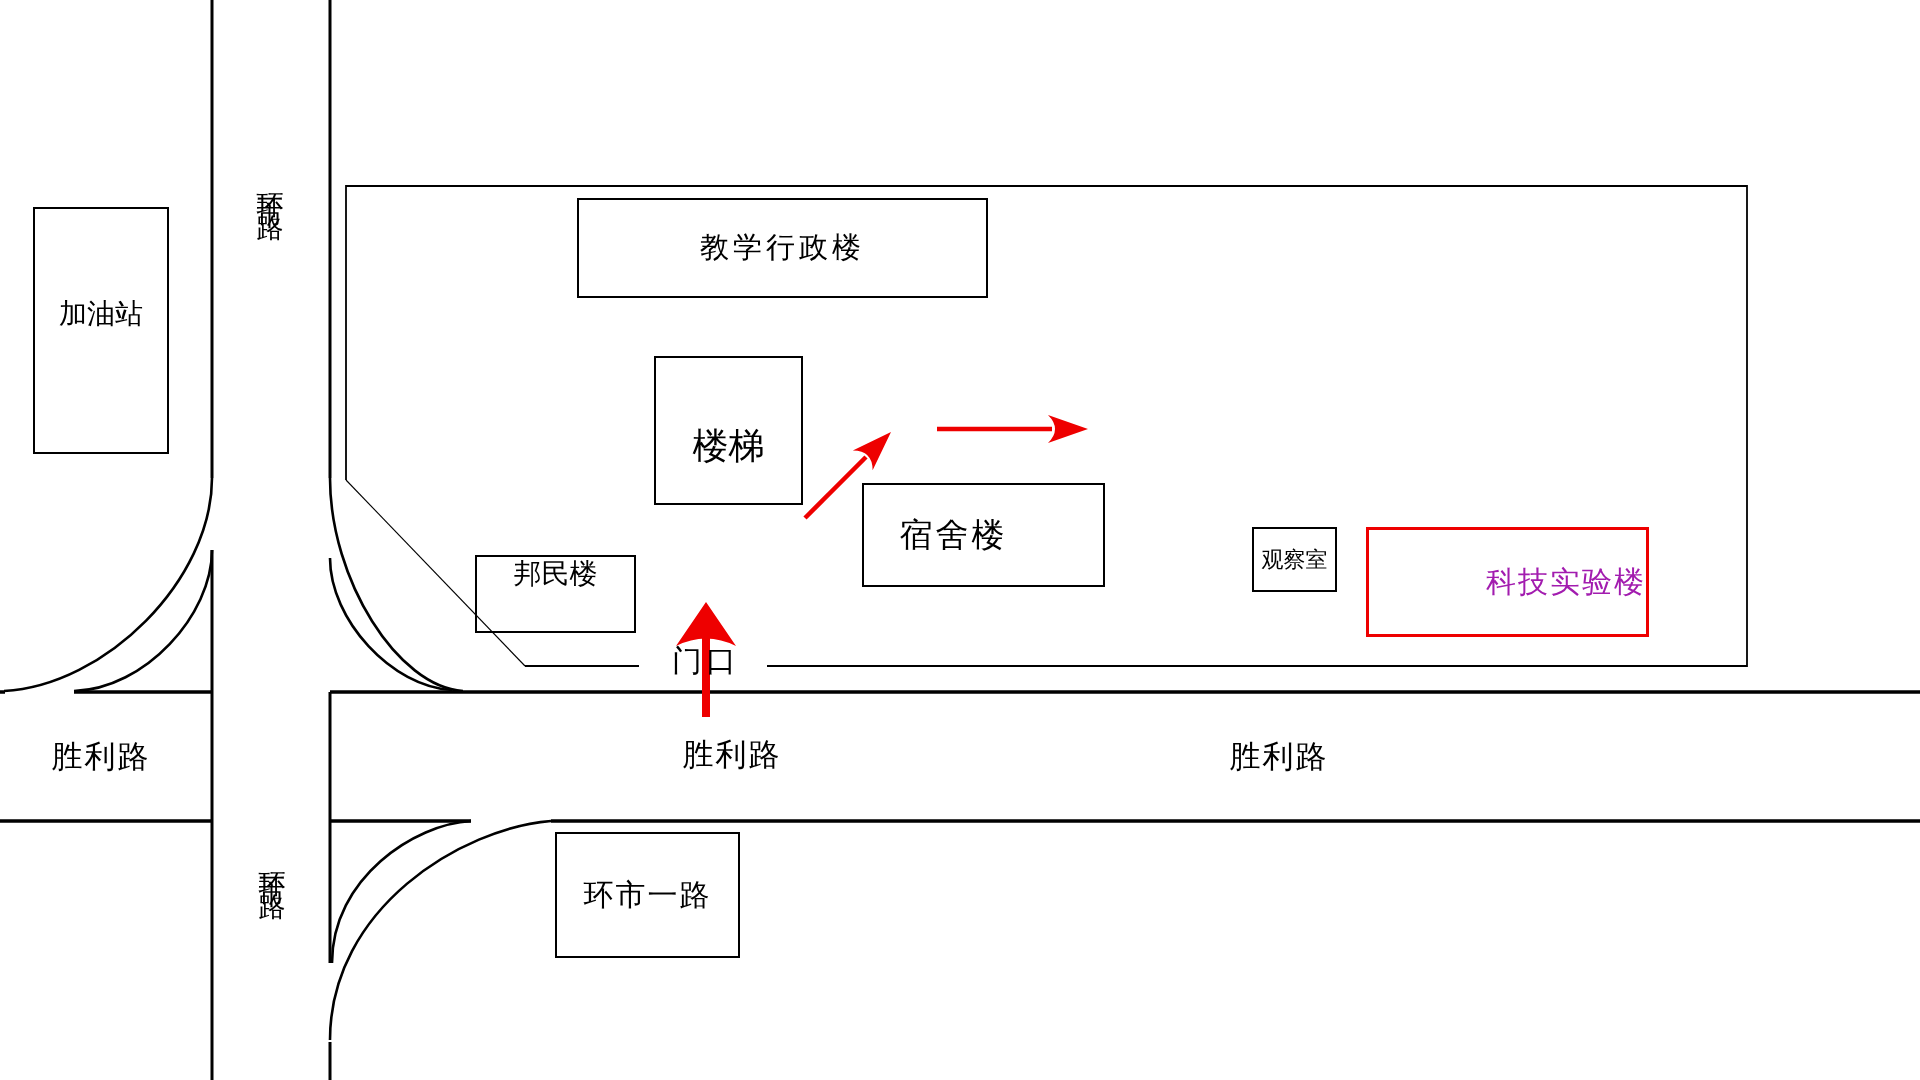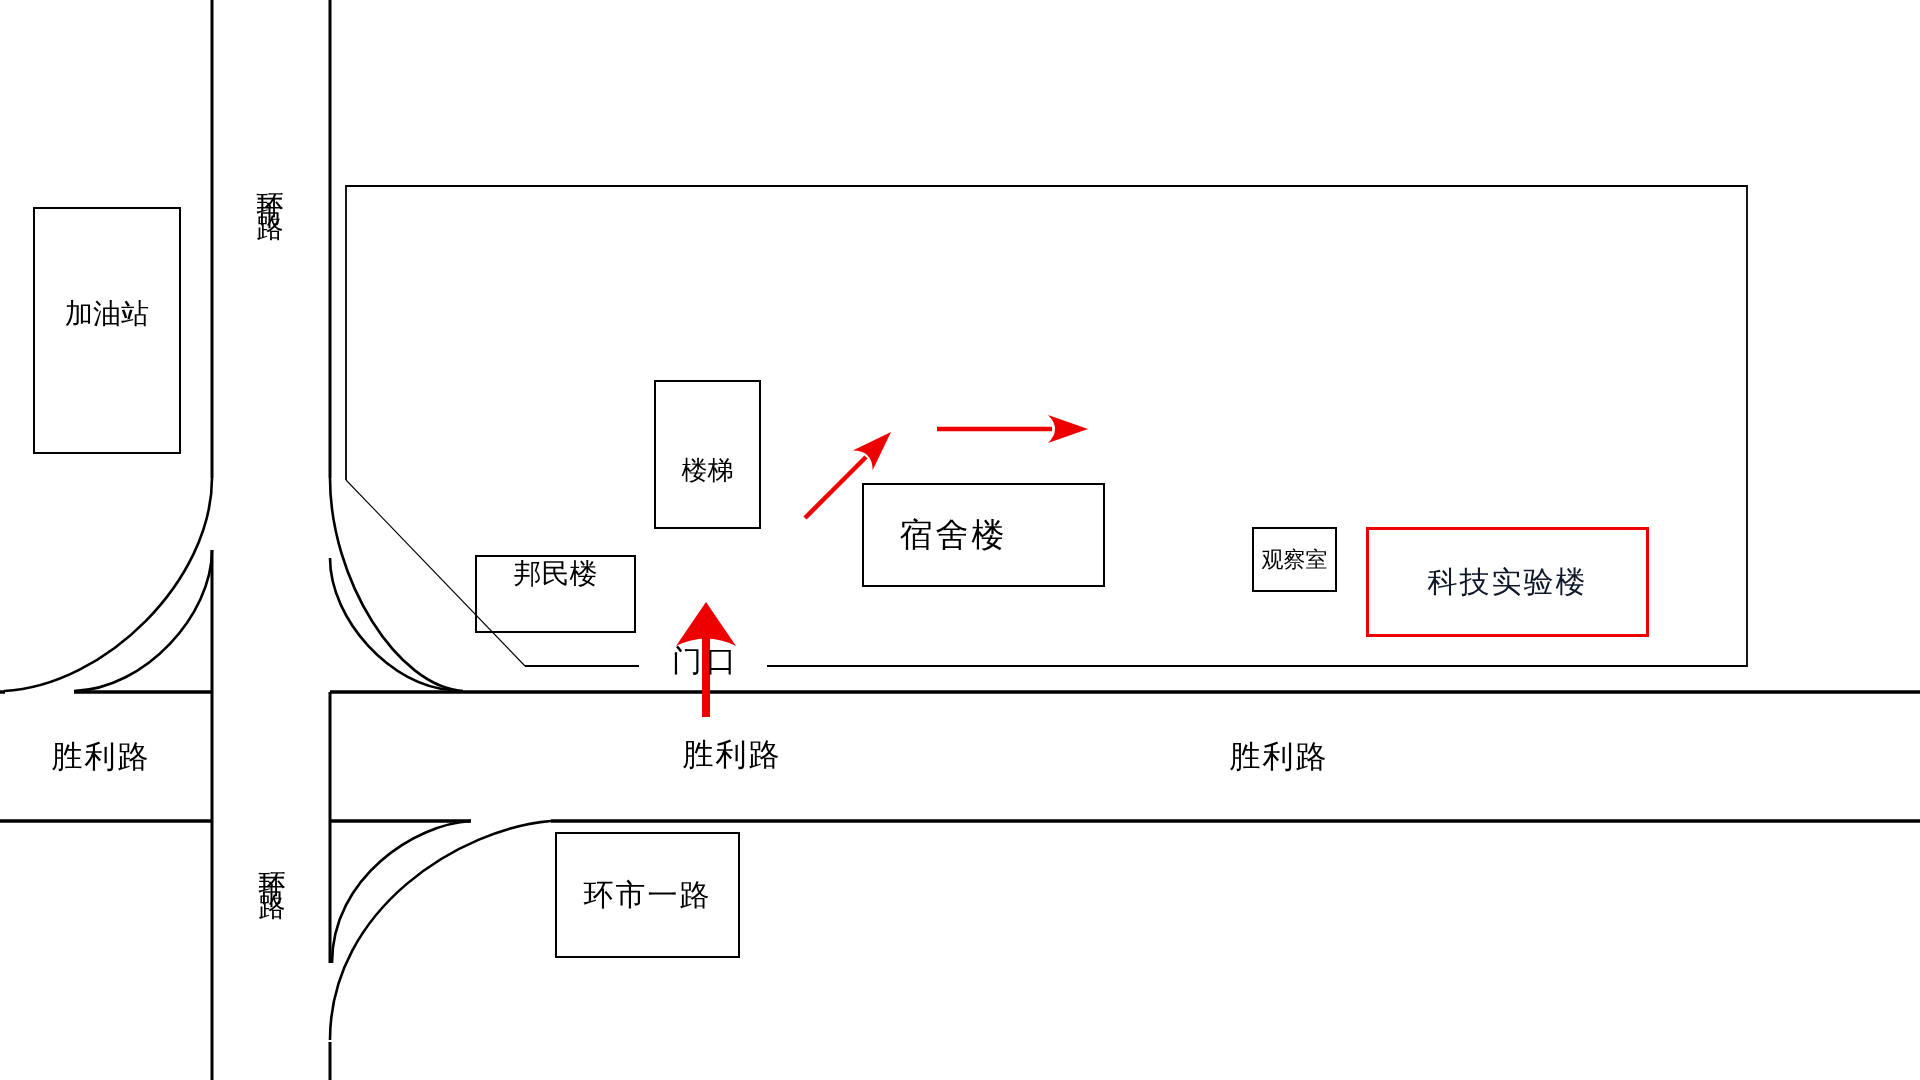--- a/index.html
+++ b/index.html
@@ -12,28 +12,28 @@
     position:absolute;box-sizing:border-box;border:2px solid #000;
     display:flex;align-items:center;justify-content:center;
     background:transparent;white-space:nowrap;
   }
   .label{position:absolute;transform:translate(-50%,-50%);white-space:nowrap;text-align:right;}
   .vlabel{
     position:absolute;writing-mode:vertical-rl;text-orientation:upright;
     letter-spacing:7px;transform:translateX(-50%);white-space:nowrap;
   }
   
-  #b-gas      {left:33px;  top:207px; width:148px; height:247px; font-size:28px; padding-bottom:34px;}
+  #b-gas      {left:33px;  top:207px; width:136px; height:247px; font-size:28px; padding-bottom:34px;}
   #b-teach    {left:577px; top:198px; width:411px; height:100px; font-size:29px; letter-spacing:4px;}
-  #b-stairs   {left:654px; top:380px; width:107px; height:149px; font-size:26px; padding-top:32px;}
+  #b-stairs   {left:654px; top:356px; width:149px; height:149px; font-size:36px; padding-top:32px;}
   #b-bangmin  {left:475px; top:555px; width:161px; height:78px;  font-size:28px; padding-bottom:40px;}
   #b-dorm     {left:862px; top:483px; width:243px; height:104px; font-size:33px; padding-right:60px; letter-spacing:3px;}
   #b-obs      {left:1252px;top:527px; width:85px;  height:65px;  font-size:22px;text-align:right;}
   #b-scitech  {left:1366px;top:527px; width:283px; height:110px; font-size:30px;
-               border:3px solid #ee0000;color:#0f172a; letter-spacing:2px;}
+               border:3px solid #ee0000;color:#a21caf; letter-spacing:2px;justify-content:flex-end;}
   #b-police   {left:555px; top:832px; width:185px; height:126px; font-size:30px; letter-spacing:2px;}
   
   #lbl-gate      {left:706px; top:661px; font-size:30px; letter-spacing:4px;}
   #lbl-shengli-1 {left:101px; top:757px; font-size:31px; letter-spacing:2px;}
   #lbl-shengli-2 {left:732px; top:755px; font-size:31px; letter-spacing:2px;}
   #lbl-shengli-3 {left:1279px;top:757px; font-size:31px; letter-spacing:2px;}
   #lbl-huanshi-top    {left:270px;top:172px;font-size:27px;}
   #lbl-huanshi-bottom {left:272px;top:851px;font-size:27px;}
 </style>
 </head>
@@ -65,20 +65,23 @@
       <line x1="805" y1="518" x2="866" y2="457" stroke="#ee0000" stroke-width="4.5"></line>
       <path d="M0,0 L-40,14 Q-26,0 -40,-14 Z" transform="translate(891,432) rotate(-45)" fill="#ee0000" stroke="none"></path>
       <line x1="937" y1="429" x2="1052" y2="429" stroke="#ee0000" stroke-width="4.5"></line>
       <path d="M0,0 L-40,14 Q-26,0 -40,-14 Z" transform="translate(1088,429)" fill="#ee0000" stroke="none"></path>
     </g>
   </svg>
 
   <div class="bld" id="b-gas">
     <span>加油站</span>
   </div>
+  <div class="bld" id="b-teach">
+    <span>教学行政楼</span>
+  </div>
   <div class="bld" id="b-stairs">
     <span>楼梯</span>
   </div>
   <div class="bld" id="b-bangmin">
     <span>邦民楼</span>
   </div>
   <div class="bld" id="b-dorm">
     <span>宿舍楼</span>
   </div>
   <div class="bld" id="b-obs">

